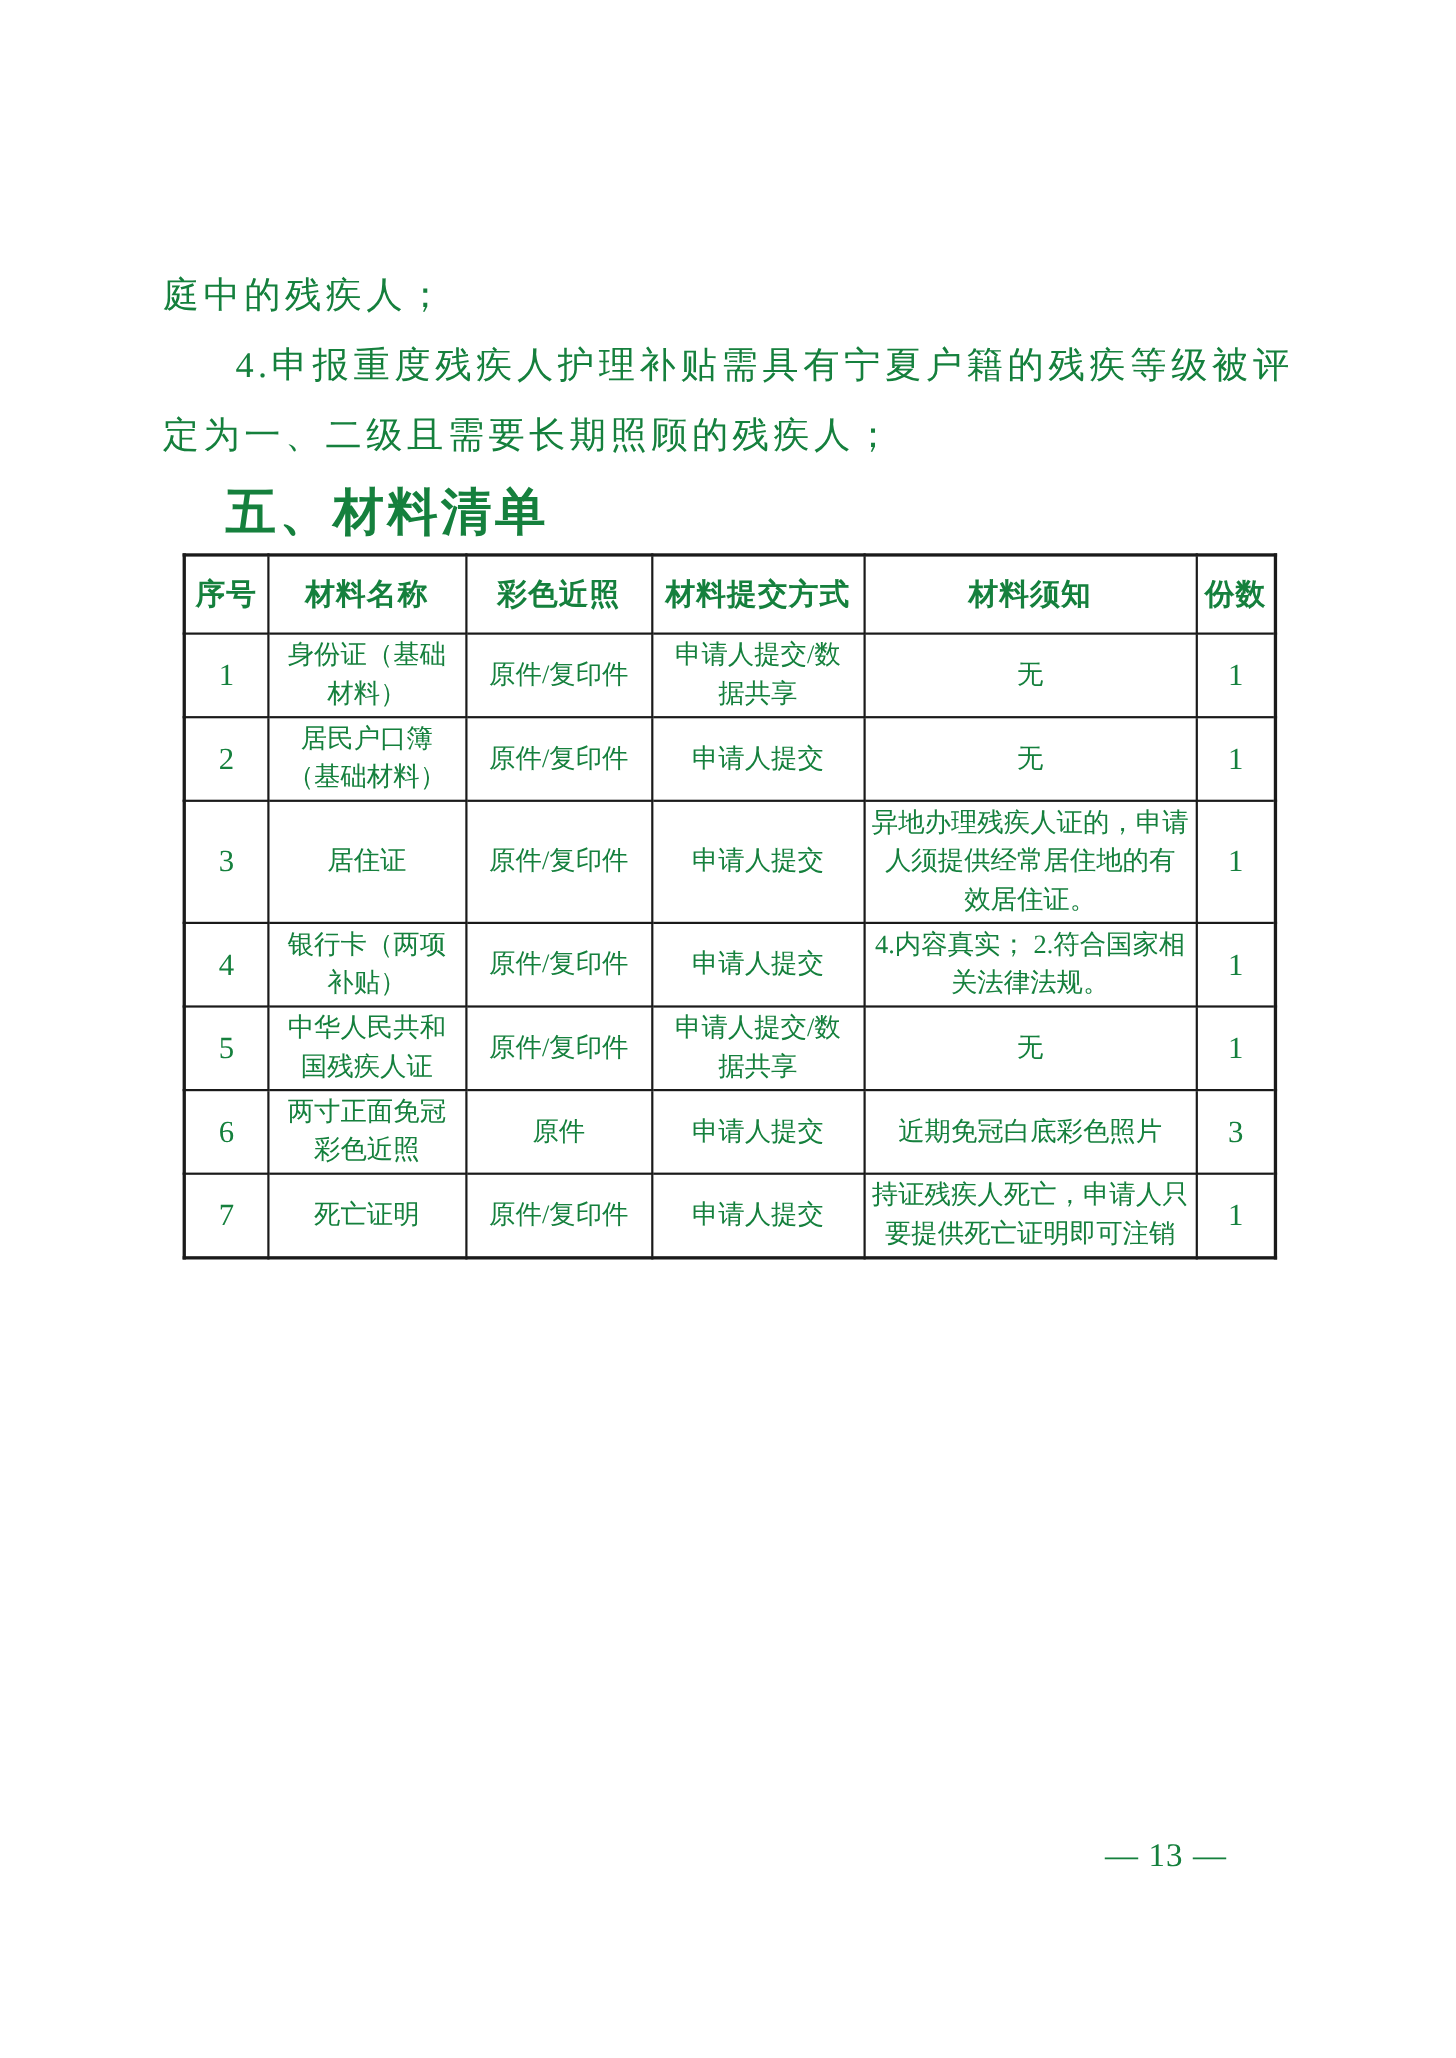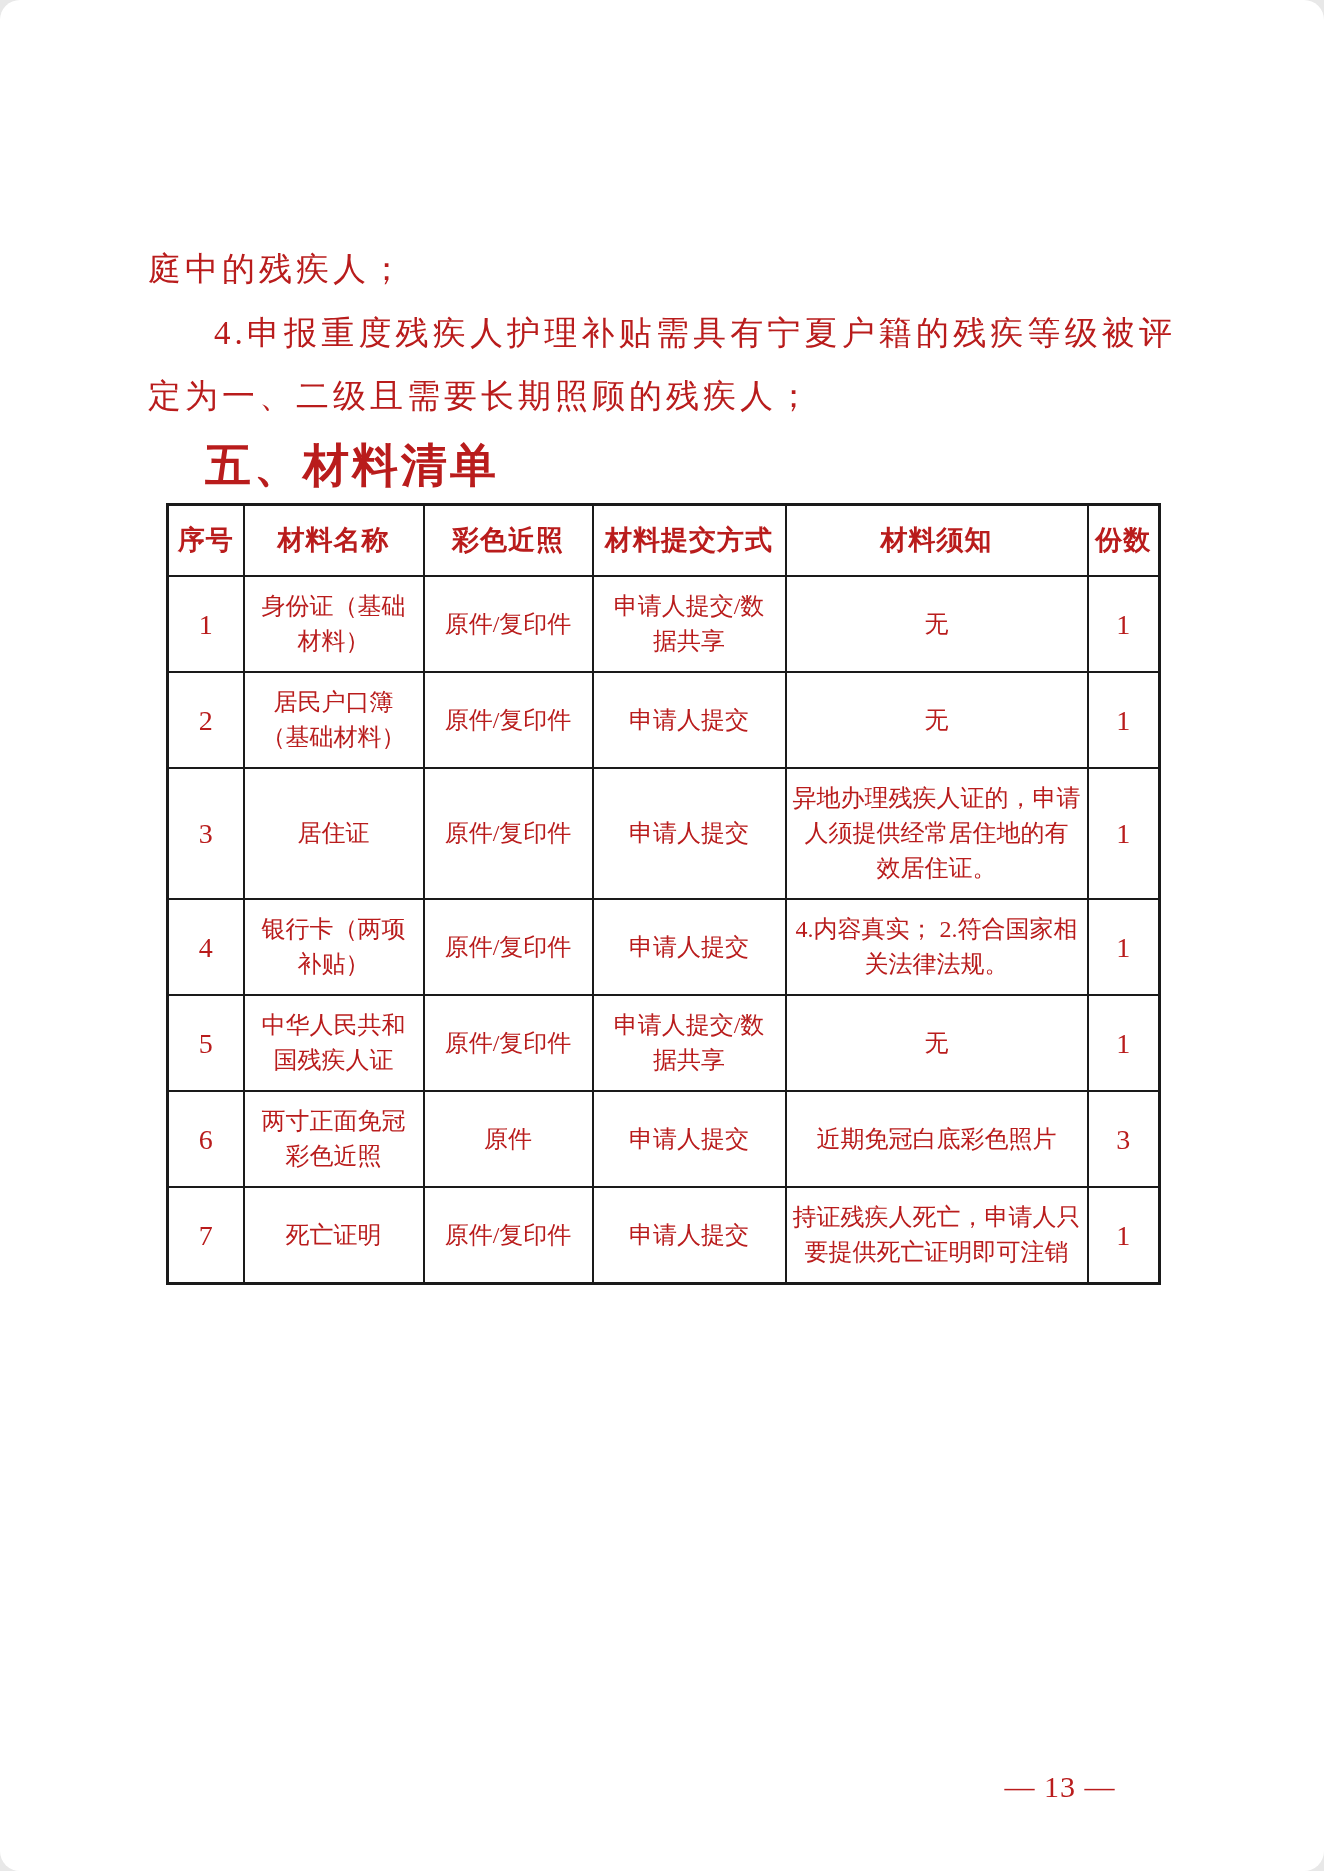--- a/index.html
+++ b/index.html
@@ -2,24 +2,23 @@
 <html><head>
 <meta charset="utf-8">
 <style>
   html, body { margin: 0; padding: 0; background: #e8e8e8; }
   .page {
     position: relative;
     width: 1324px;
     height: 1871px;
     margin: 0 auto;
     background: #ffffff;
-    color: #b91c1c;
+    color: #15803d;
     font-family: "Liberation Serif", "DejaVu Serif", serif;
     overflow: hidden;
-    border-radius: 20px;
   }
   .content {
     position: absolute;
     left: 148px;
     top: 238px;
     width: 1028px;
   }
   .body-par {
     margin: 0;
     font-size: 33px;
@@ -43,21 +42,21 @@
     table-layout: fixed;
     width: 992px;
     margin: 8px 0 0 18px;
     border: 3px solid #1a1a1a;
   }
   .mat-table th, .mat-table td {
     border: 2px solid #1a1a1a;
     text-align: center;
     vertical-align: middle;
     white-space: pre-line;
-    padding: 12px 5px;
+    padding: 2px 5px;
     overflow: hidden;
   }
   .mat-table th {
     font-family: "Liberation Sans", "DejaVu Sans", sans-serif;
     font-weight: bold;
     font-size: 27px;
     letter-spacing: 1px;
   }
   .mat-table td {
     font-size: 24px;
@@ -67,21 +66,21 @@
   .mat-table thead tr       { height: 72px; }
   .mat-table tbody tr:nth-child(1) { height: 71px; }
   .mat-table tbody tr:nth-child(2) { height: 75px; }
   .mat-table tbody tr:nth-child(3) { height: 108px; }
   .mat-table tbody tr:nth-child(4) { height: 70px; }
   .mat-table tbody tr:nth-child(5) { height: 69px; }
   .mat-table tbody tr:nth-child(6) { height: 73px; }
   .mat-table tbody tr:nth-child(7) { height: 72px; }
   .page-number {
     position: absolute;
-    top: 1770px;
+    top: 1670px;
     left: 985px;
     width: 150px;
     text-align: center;
     font-size: 30px;
     letter-spacing: 1px;
   }
 </style>
 </head>
 <body>
 

